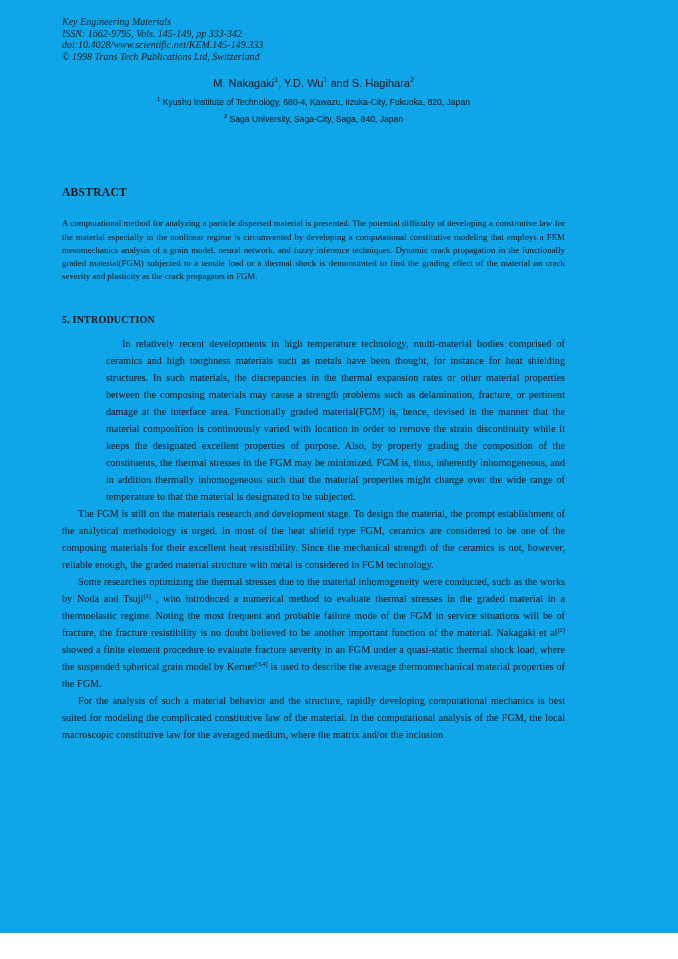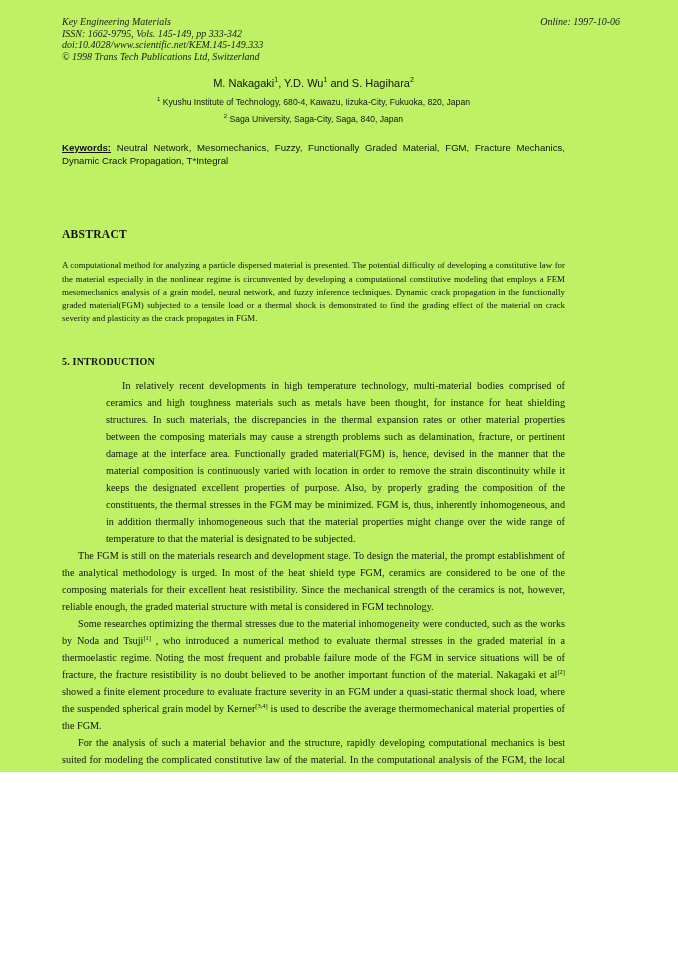--- a/index.html
+++ b/index.html
@@ -1,20 +1,20 @@
 <!DOCTYPE html>
 <html><head>
 <meta charset="utf-8">
 <style>
   html, body { margin: 0; padding: 0; background: #ffffff; }
   .page {
     position: relative;
     width: 678px;
-    height: 772px;
-    background: #bef264;
+    height: 933px;
+    background: #0ea5e9;
     color: #111111;
     overflow: hidden;
     font-family: "Liberation Serif", serif;
   }
   .content {
     position: absolute;
     left: 62px;
     top: 16px;
     width: 503px;
   }
@@ -91,32 +91,30 @@
 <div class="page">
   <div class="content">
 
     <div class="hdr">
       <div class="left">
         <div>Key Engineering Materials</div>
         <div>ISSN: 1662-9795, Vols. 145-149, pp 333-342</div>
         <div>doi:10.4028/www.scientific.net/KEM.145-149.333</div>
         <div>© 1998 Trans Tech Publications Ltd, Switzerland</div>
       </div>
-      <div class="right">Online: 1997-10-06</div>
     </div>
 
 
     <div class="authors">M. Nakagaki<sup>1</sup>, Y.D. Wu<sup>1</sup> and S. Hagihara<sup>2</sup></div>
 
     <div class="affil">
       <div><sup>1</sup> Kyushu Institute of Technology, 680-4, Kawazu, Iizuka-City, Fukuoka, 820, Japan</div>
       <div><sup>2</sup> Saga University, Saga-City, Saga, 840, Japan</div>
     </div>
 
-    <div class="keywords"><span class="kw-label">Keywords:</span><span> Neutral Network, Mesomechanics, Fuzzy, Functionally Graded Material, FGM, Fracture Mechanics, Dynamic Crack Propagation, T*Integral</span></div>
 
     <div class="abstract-heading">ABSTRACT</div>
     <div class="abstract-text">A computational method for analyzing a particle dispersed material is presented. The potential difficulty of developing a constitutive law for the material especially in the nonlinear regime is circumvented by developing a computational constitutive modeling that employs a FEM mesomechanics analysis of a grain model, neural network, and fuzzy inference techniques. Dynamic crack propagation in the functionally graded material(FGM) subjected to a tensile load or a thermal shock is demonstrated to find the grading effect of the material on crack severity and plasticity as the crack propagates in FGM.</div>
 
     <div class="section-heading">5. INTRODUCTION</div>
 
     <p class="body-para">In relatively recent developments in high temperature technology, multi-material bodies comprised of ceramics and high toughness materials such as metals have been thought, for instance for heat shielding structures.  In such materials, the discrepancies in the thermal expansion rates or other material properties between the composing materials may cause a strength problems such as delamination, fracture, or pertinent damage at the interface area.  Functionally graded material(FGM) is, hence, devised in the manner that the material composition is continuously varied with location in order to remove the strain discontinuity while it keeps the designated excellent properties of purpose.  Also, by properly grading the composition of the constituents, the thermal stresses in the FGM may be minimized.  FGM is, thus, inherently inhomogeneous, and in addition thermally inhomogeneous such that the material properties might change over the wide range of temperature to that the material is designated to be subjected.</p>
     <p class="body-para">The FGM is still on the  materials research and development  stage.  To design the material, the prompt establishment of the analytical methodology is urged.  In most of the heat shield type FGM, ceramics are considered to be one of the composing materials for their excellent heat resistibility.  Since the mechanical strength of the ceramics is not, however, reliable enough, the graded material structure with metal is considered in FGM technology.</p>
     <p class="body-para">Some researches optimizing the thermal stresses due to the material inhomogeneity were conducted, such as the works by Noda and Tsuji<sup>[1]</sup> , who introduced a numerical method to evaluate thermal stresses in the graded material in a thermoelastic regime.  Noting the most frequent and probable failure mode of the FGM in service situations will be of fracture, the fracture resistibility is no doubt believed to be another important function of the material.  Nakagaki et al<sup>[2]</sup> showed a finite element procedure  to evaluate fracture severity in an FGM under a quasi-static thermal shock load, where the suspended spherical grain model by Kerner<sup>[3,4]</sup> is used to describe the average thermomechanical material properties of the FGM.</p>
     <p class="body-para">For the analysis of such a material behavior and the structure,  rapidly developing computational mechanics is best suited for modeling the complicated constitutive law of the material.  In the computational analysis of the FGM, the local macroscopic constitutive law for the averaged medium, where the matrix and/or the inclusion</p>

